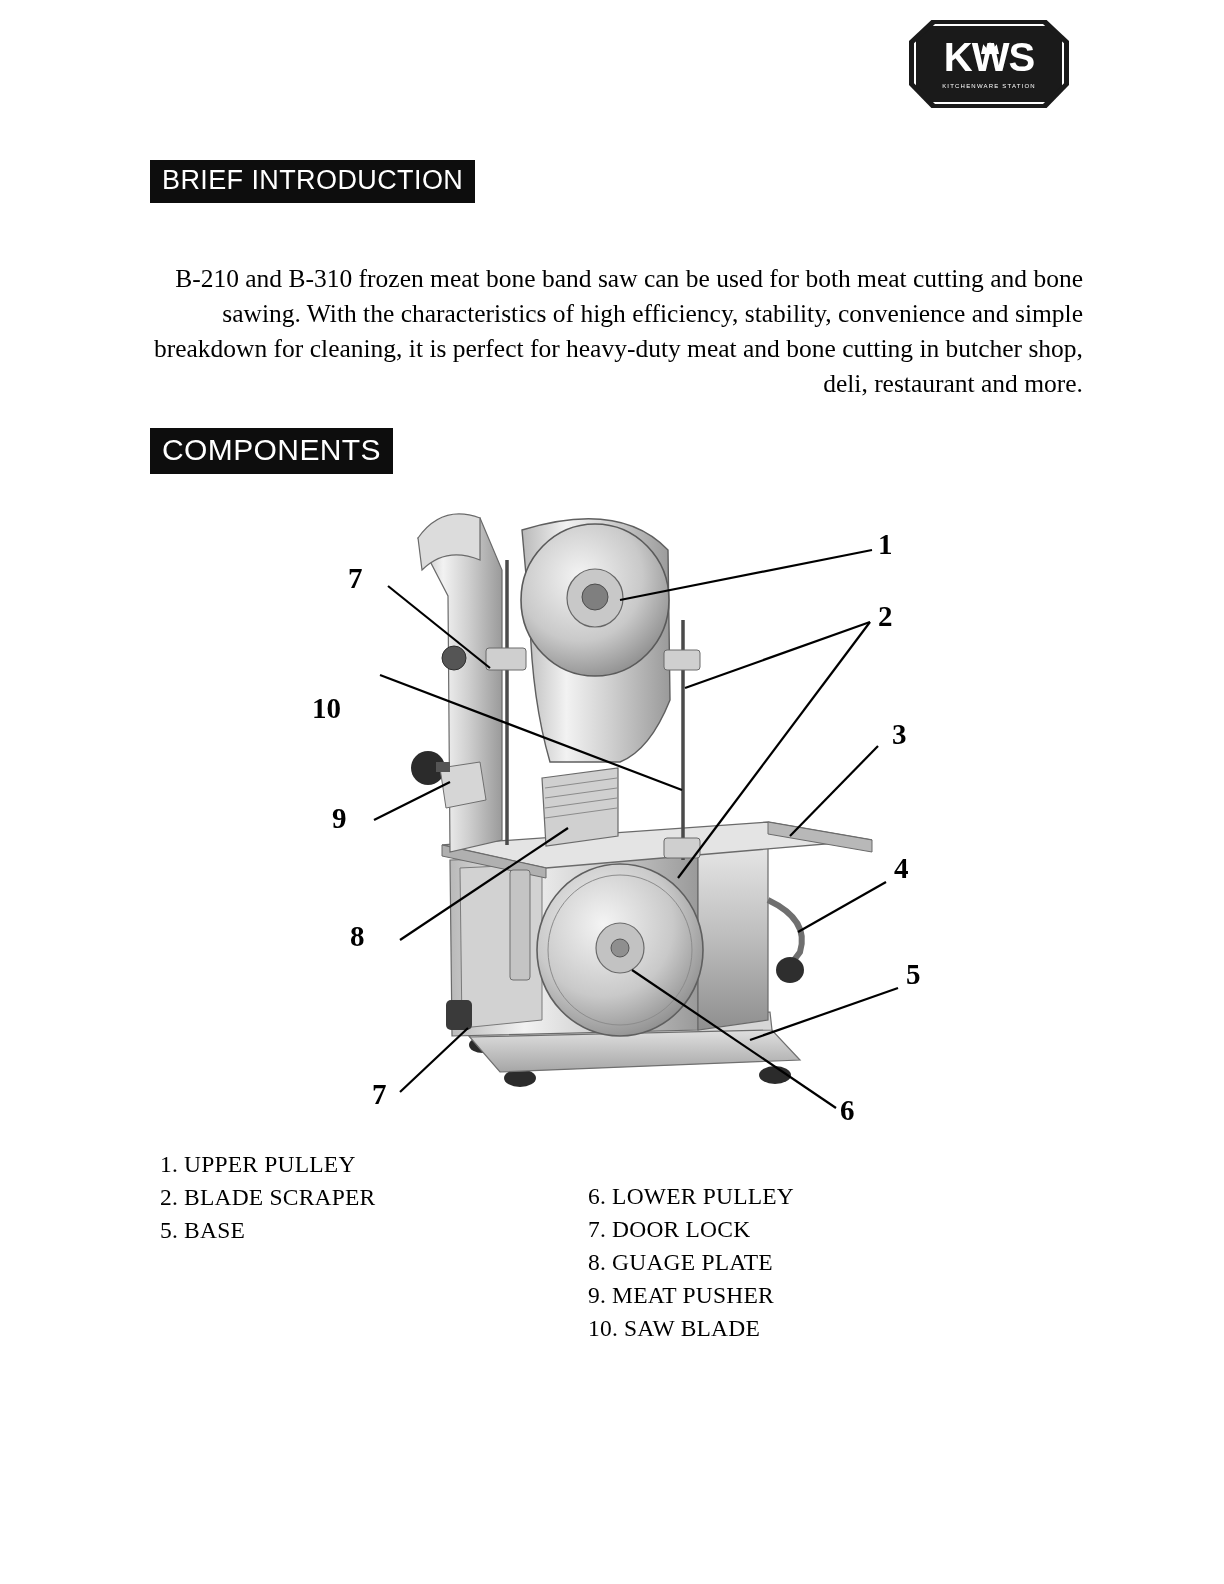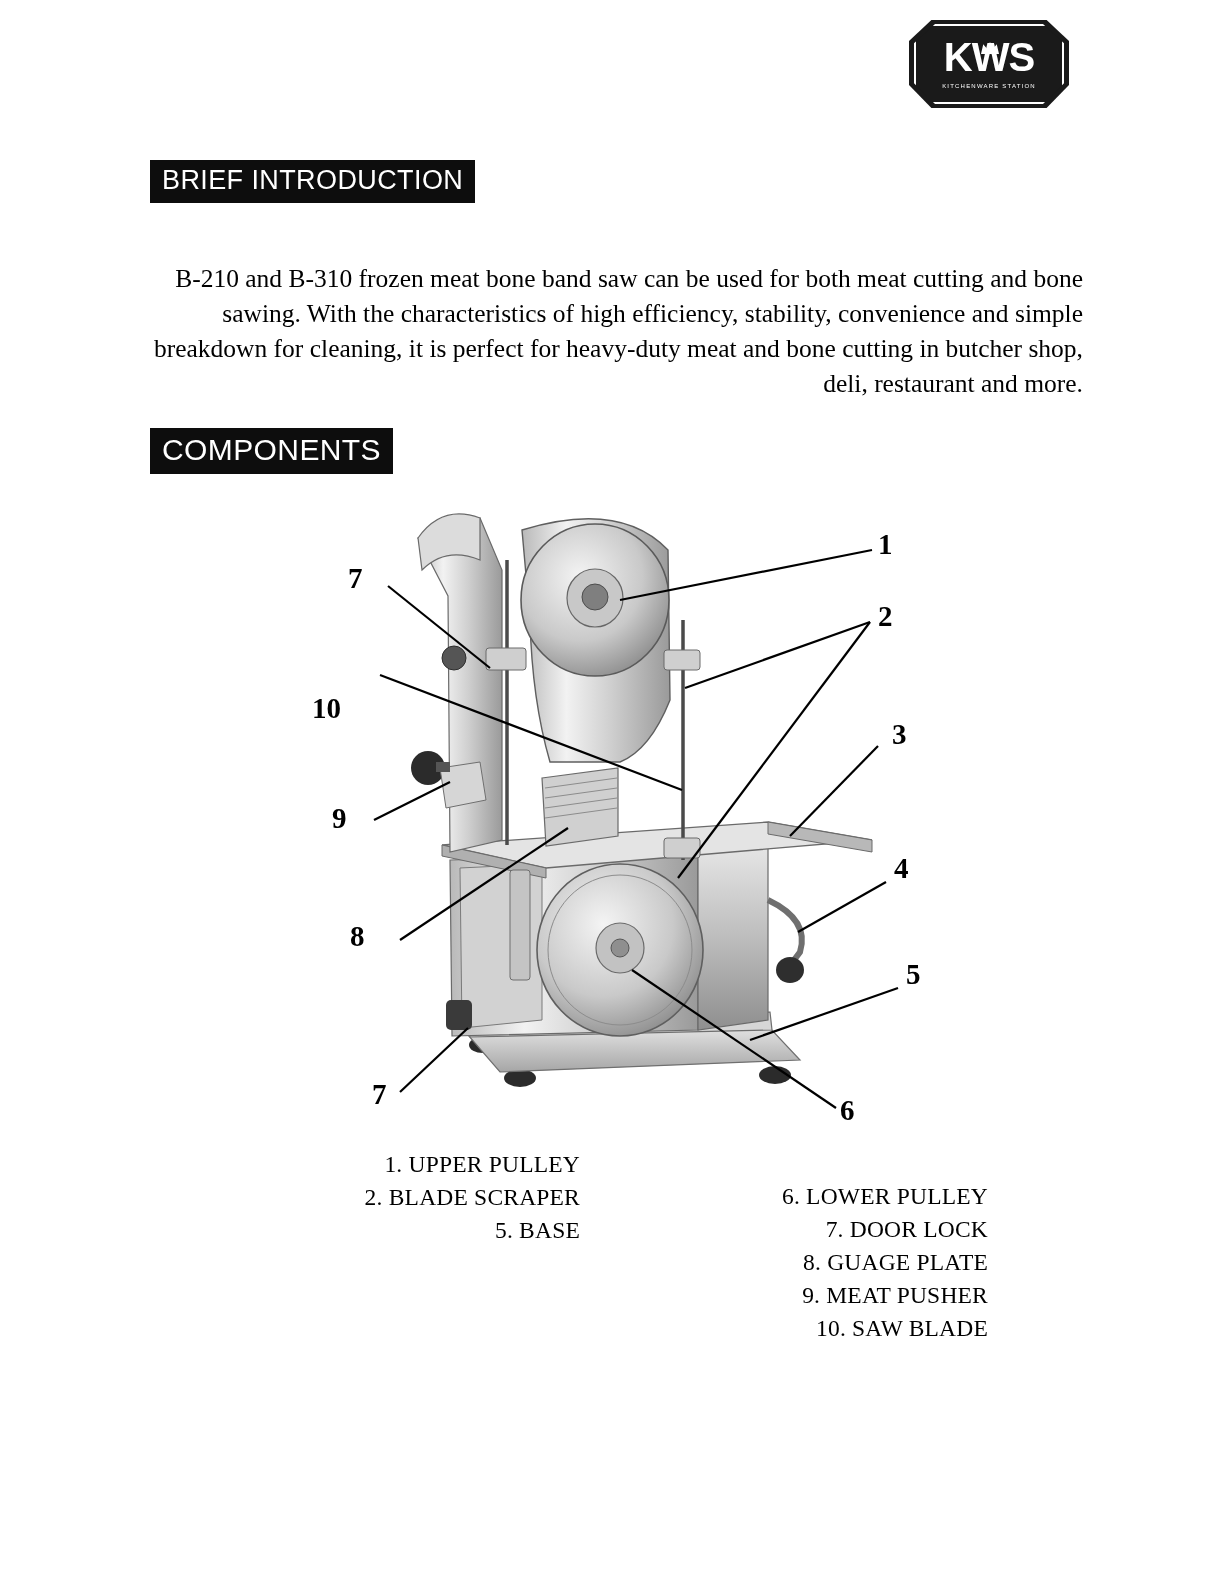--- a/index.html
+++ b/index.html
@@ -112,21 +112,20 @@
     color: #000;
   }
 
   
   .comp-list {
     position: absolute;
     top: 1148px;
     font-size: 23.5px;
     line-height: 33px;
     letter-spacing: 0.2px;
-    text-align: right;
   }
   #comp-col-left { left: 160px; width: 420px; }
   #comp-col-right { left: 588px; width: 400px; margin-top: 32px; }
   .comp-item { white-space: nowrap; }
 </style>
 </head>
 <body>
 
 <div class="logo-wrap">
   <div class="logo-hex"></div>

